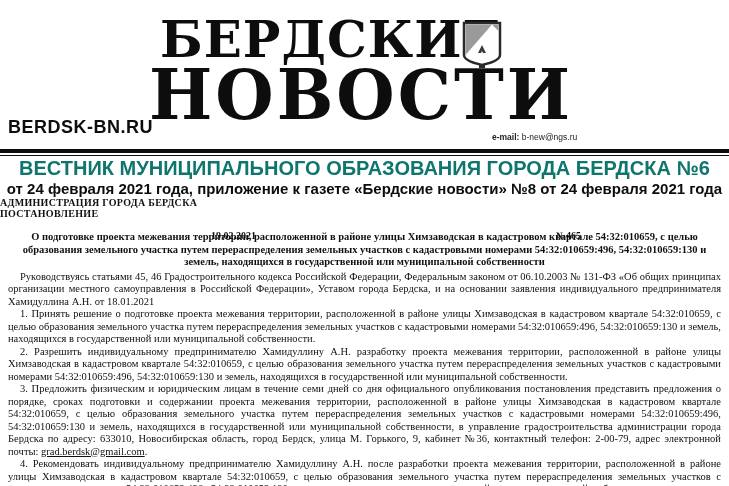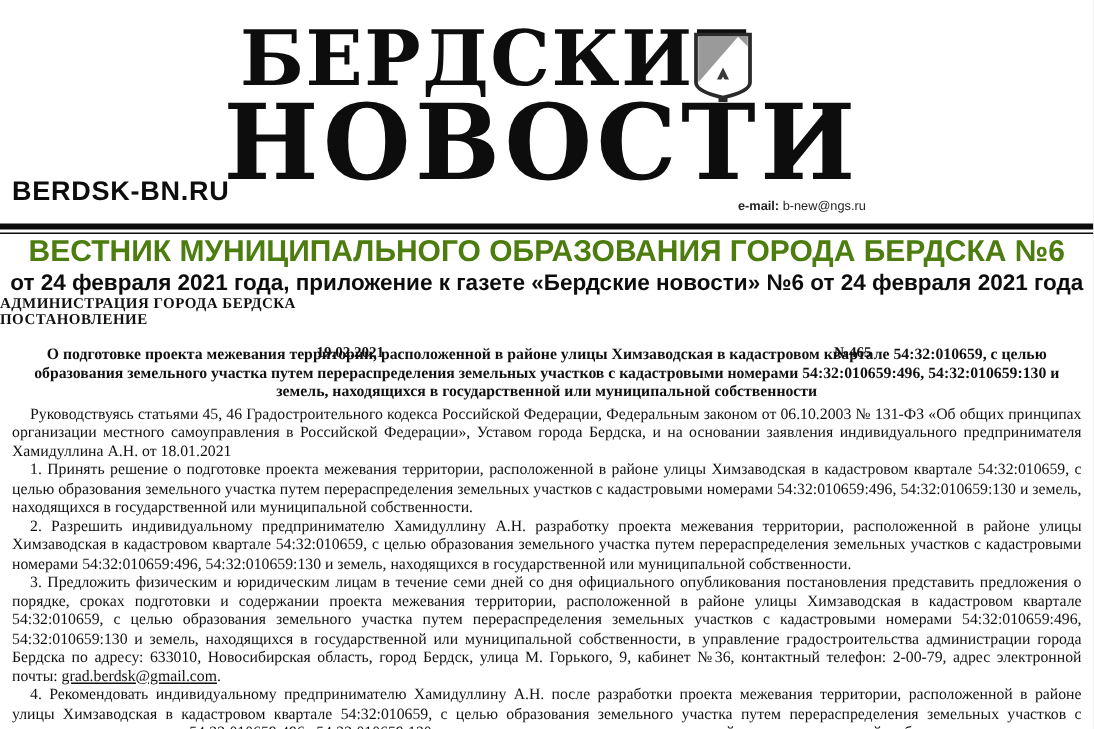--- a/index.html
+++ b/index.html
@@ -44,21 +44,21 @@
   .email-line b{font-weight:bold;}
   
   .rule{position:absolute;left:0;right:0;top:149px;}
   .rule .thick{height:4px;background:#0d0d0d;}
   .rule .thin{height:1.3px;background:#0d0d0d;margin-top:1.5px;}
   
   .bulletin-title{
     position:absolute;left:0;right:0;top:157px;
     text-align:center;
     font-family:"Liberation Sans", sans-serif;font-weight:bold;
-    font-size:20px;color:#4d7c0f;white-space:nowrap;
+    font-size:20px;color:#0f766e;white-space:nowrap;
   }
   .bulletin-subtitle{
     position:absolute;left:0;right:0;top:180px;
     text-align:center;
     font-family:"Liberation Sans", sans-serif;font-weight:bold;
     font-size:15px;color:#0d0d0d;white-space:nowrap;
   }
   
   .org{
     position:absolute;left:0;right:0;top:197px;text-align:left;
@@ -113,21 +113,21 @@
       <span>b-new@ngs.ru</span>
     </div>
   </header>
 
   <div class="rule">
     <div class="thick"></div>
     <div class="thin"></div>
   </div>
 
   <div class="bulletin-title">ВЕСТНИК МУНИЦИПАЛЬНОГО ОБРАЗОВАНИЯ ГОРОДА БЕРДСКА №6</div>
-  <div class="bulletin-subtitle">от 24 февраля 2021 года, приложение к газете «Бердские новости» №6 от 24 февраля 2021 года</div>
+  <div class="bulletin-subtitle">от 24 февраля 2021 года, приложение к газете «Бердские новости» №8 от 24 февраля 2021 года</div>
 
   <div class="org">АДМИНИСТРАЦИЯ ГОРОДА БЕРДСКА</div>
   <div class="doctype">ПОСТАНОВЛЕНИЕ</div>
   <div class="meta-row">
     <span class="meta-date">19.02.2021</span>
     <span class="meta-number">№465</span>
   </div>
 
   <section class="doc-flow">
     <div class="subject">О подготовке проекта межевания территории, расположенной в районе улицы Химзаводская в кадастровом квартале 54:32:010659, с целью образования земельного участка путем перераспределения земельных участков с кадастровыми номерами 54:32:010659:496, 54:32:010659:130 и земель, находящихся в государственной или муниципальной собственности</div>

